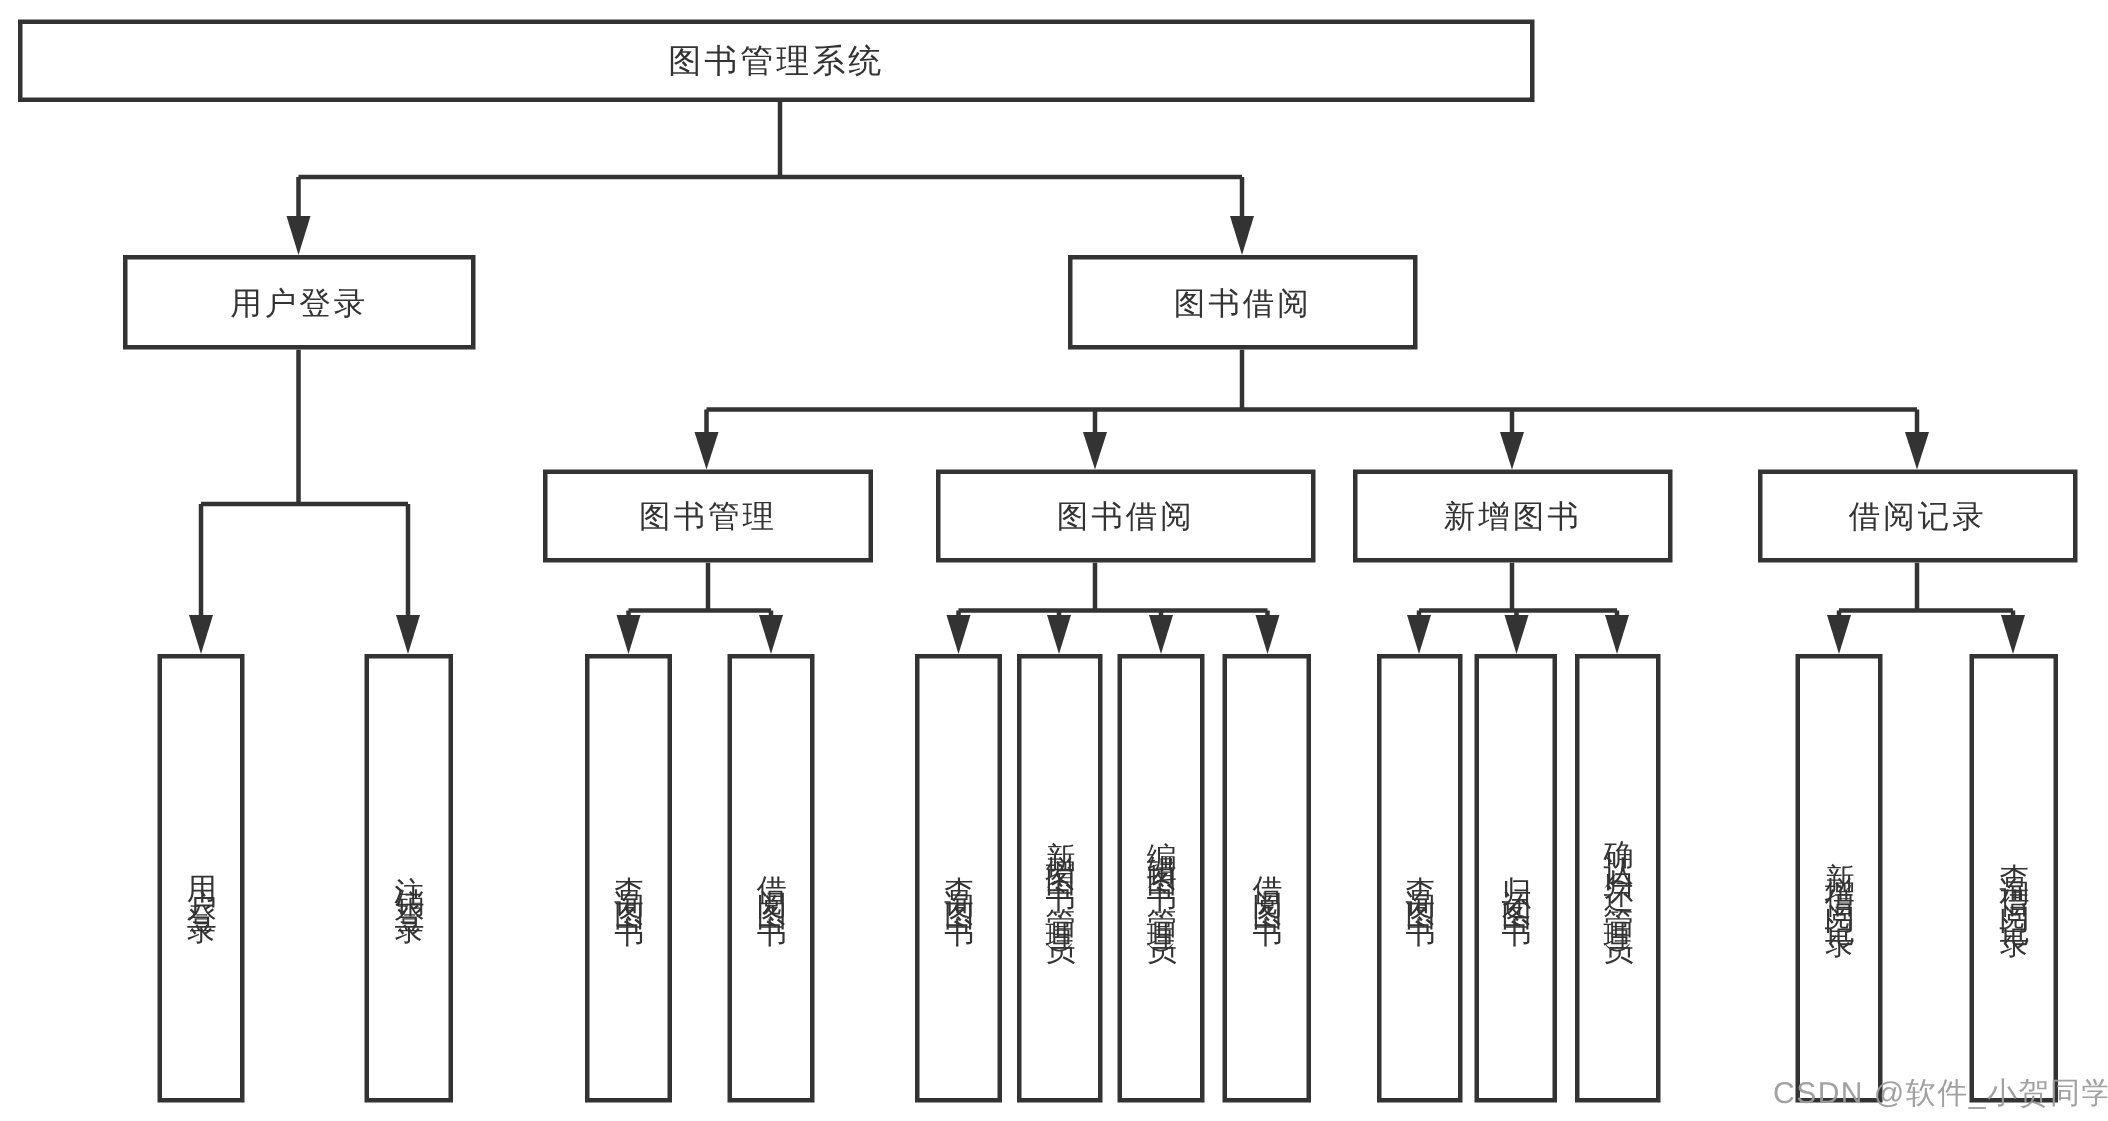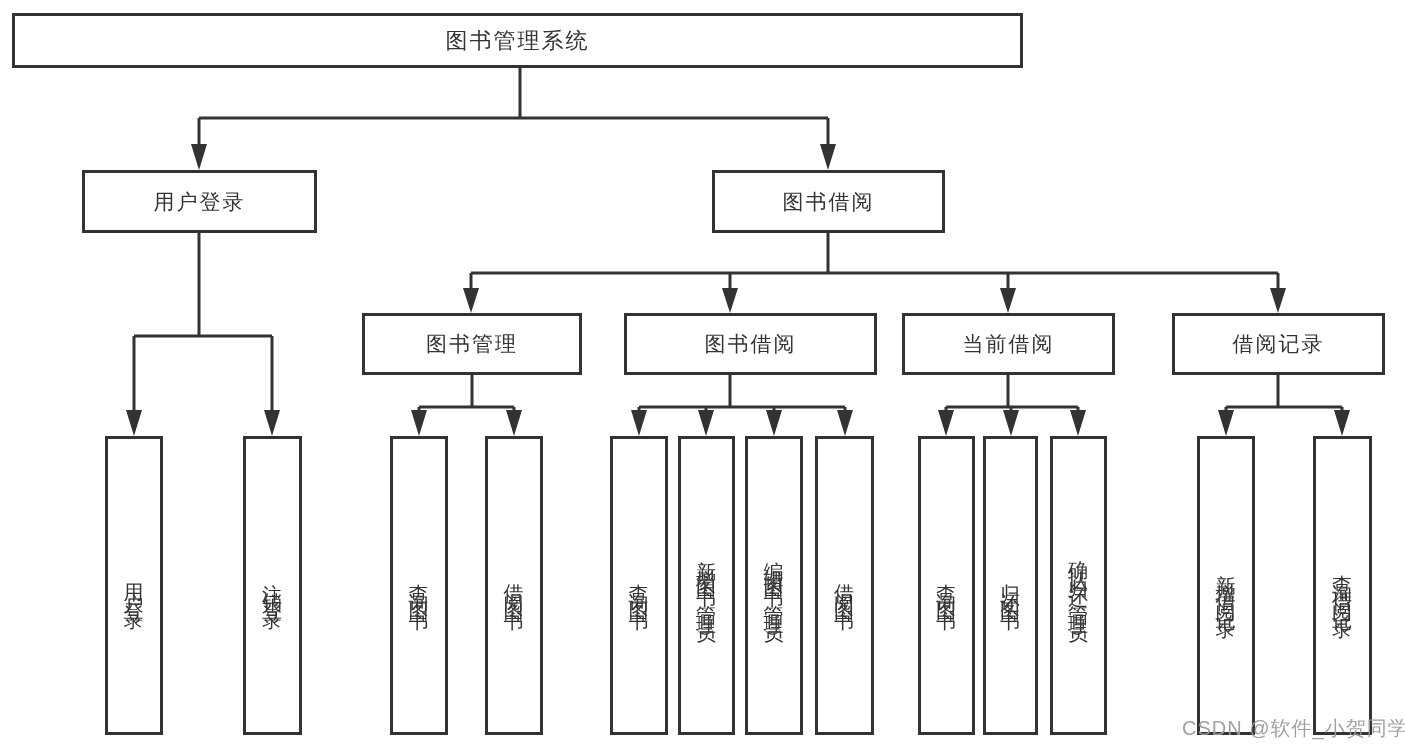--- a/index.html
+++ b/index.html
@@ -147,21 +147,21 @@
     </g>
   </svg>
 
   <div class="hbox root" style="left:12px; top:13px; width:1011px; height:55px;">图书管理系统</div>
 
   <div class="hbox" style="left:82px; top:170px; width:235px; height:63px;">用户登录</div>
   <div class="hbox" style="left:712px; top:170px; width:233px; height:63px;">图书借阅</div>
 
   <div class="hbox" style="left:362px; top:313px; width:220px; height:62px;">图书管理</div>
   <div class="hbox" style="left:624px; top:313px; width:253px; height:62px;">图书借阅</div>
-  <div class="hbox" style="left:902px; top:313px; width:213px; height:62px;">当前借阅</div>
+  <div class="hbox" style="left:902px; top:313px; width:213px; height:62px;">新增图书</div>
   <div class="hbox" style="left:1172px; top:313px; width:213px; height:62px;">借阅记录</div>
 
   <div class="vbox" style="left:105px; top:436px; width:58px; height:299px;">
     <span class="vtext">用户登录</span>
   </div>
   <div class="vbox" style="left:243px; top:436px; width:59px; height:299px;">
     <span class="vtext">注销登录</span>
   </div>
 
   <div class="vbox" style="left:390px; top:436px; width:58px; height:299px;">

